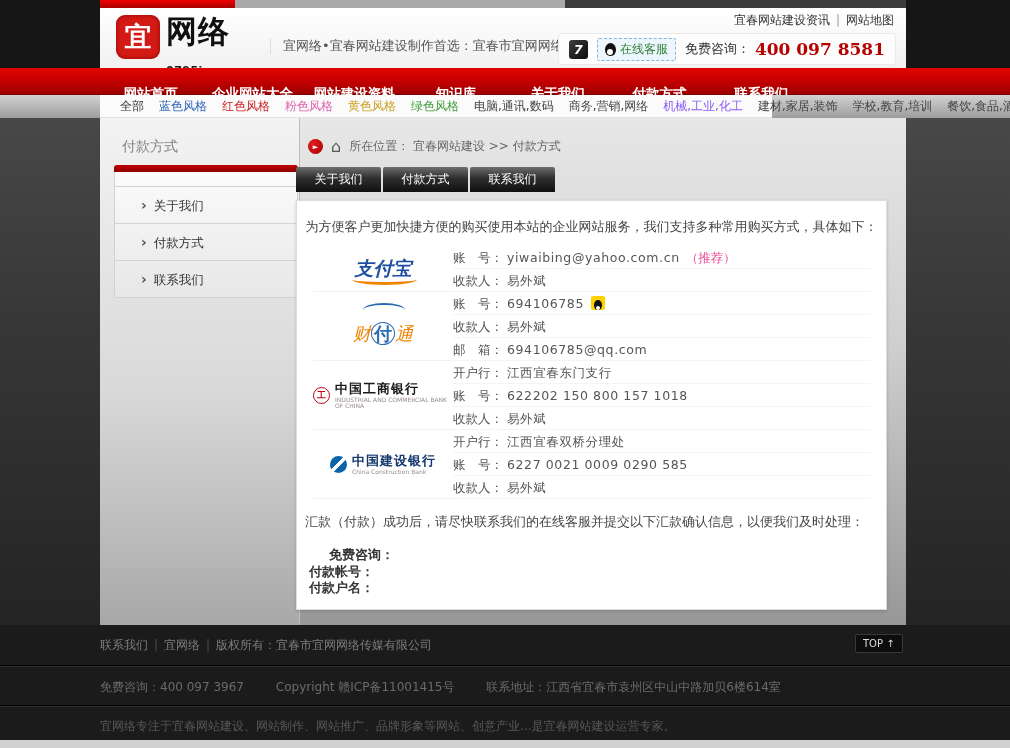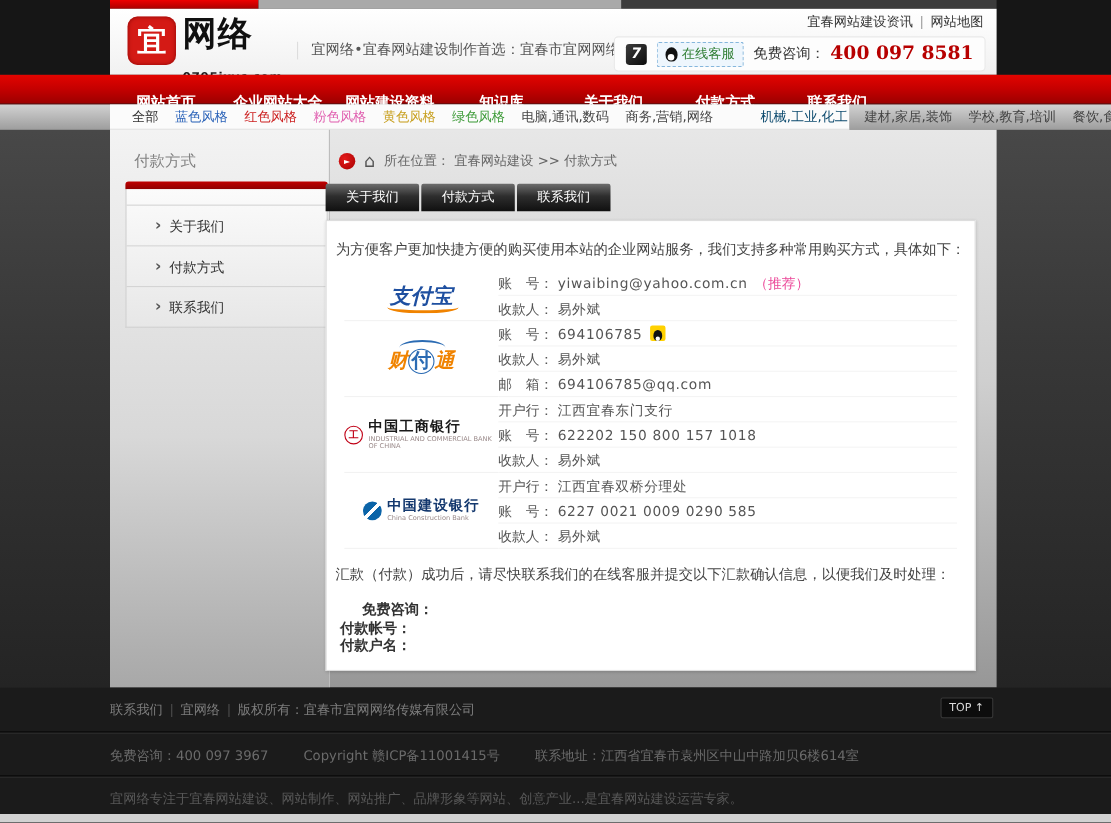--- a/index.html
+++ b/index.html
@@ -105,21 +105,21 @@
   .pl-extra { color:#ec4899; margin-left:2px; }
   .qq-badge { width:14px; height:14px; background:#ffd100; border-radius:2px; display:inline-flex;
               align-items:flex-end; justify-content:center; margin-left:3px; }
   .qq-badge .penguin { width:8px; height:10px; }
   .qq-badge .penguin::after { left:2px; bottom:0; width:4px; height:4px; }
 
   
   .logo-alipay { position:relative; color:#1e4fa0; font-style:italic; font-weight:bold; font-size:19px;text-align:right; }
   .logo-alipay::after { content:''; position:absolute; left:-3px; right:-5px; bottom:-3px; height:8px;
                         border-bottom:3px solid #f08300; border-radius:0 0 80% 80%/0 0 9px 9px; }
-  .logo-tenpay { position:relative; font-size:18px; font-weight:bold; font-style:italic; padding-top:4px; }
+  .logo-tenpay { position:relative; font-size:18px; font-weight:normal; font-style:italic; padding-top:16px; }
   .logo-tenpay::before { content:''; position:absolute; top:-3px; left:10px; width:42px; height:12px;
                          border-top:2px solid #2b6bb3; border-radius:50%; }
   .tp-o { color:#f08300; font-style:italic; }
   .tp-b { color:#2b6bb3; border:1.5px solid #2b6bb3; border-radius:50%; padding:0 2px; font-style:normal; }
   .logo-bank { display:flex; align-items:center; gap:5px; }
   .bank-icon { width:17px; height:17px; border-radius:50%; flex:none; display:flex; align-items:center; justify-content:center; }
   .icbc-icon { border:1.6px solid #c00016; color:#c00016; font-size:9px; font-weight:bold; background:#fff; }
   .ccb-icon { background:linear-gradient(135deg,#0b64a8 42%,#ffffff 42%,#ffffff 56%,#0b64a8 56%); }
   .bank-txt { display:flex; flex-direction:column; line-height:1; }
   .bank-txt b { font-size:13px; color:#1a1a1a; letter-spacing:1px; }
@@ -198,21 +198,21 @@
   <div class="subnav-outer">
     <div class="subnav" id="subnav-list">
         <a class="subnav-link" style="color: rgb(51, 51, 51);">全部</a>
         <a class="subnav-link" style="color: rgb(42, 98, 184);">蓝色风格</a>
         <a class="subnav-link" style="color: rgb(204, 34, 34);">红色风格</a>
         <a class="subnav-link" style="color: rgb(224, 96, 176);">粉色风格</a>
         <a class="subnav-link" style="color: rgb(200, 160, 32);">黄色风格</a>
         <a class="subnav-link" style="color: rgb(63, 156, 58);">绿色风格</a>
         <a class="subnav-link" style="color: rgb(68, 68, 68);">电脑,通讯,数码</a>
         <a class="subnav-link" style="color: rgb(68, 68, 68);">商务,营销,网络</a>
-        <a class="subnav-link" style="color: #0c4a6e; margin-left: 28px;">机械,工业,化工</a>
+        <a class="subnav-link" style="color: #8b5cf6;">机械,工业,化工</a>
         <a class="subnav-link" style="color: rgb(68, 68, 68);">建材,家居,装饰</a>
         <a class="subnav-link" style="color: rgb(68, 68, 68);">学校,教育,培训</a>
         <a class="subnav-link" style="color: rgb(68, 68, 68);">餐饮,食品,酒类</a>
       </div>
   </div>
 
   <div class="content-strip">
     <div class="sidebar-col"></div>
     <div class="sidebar-title">付款方式</div>
     <div class="side-menu">

